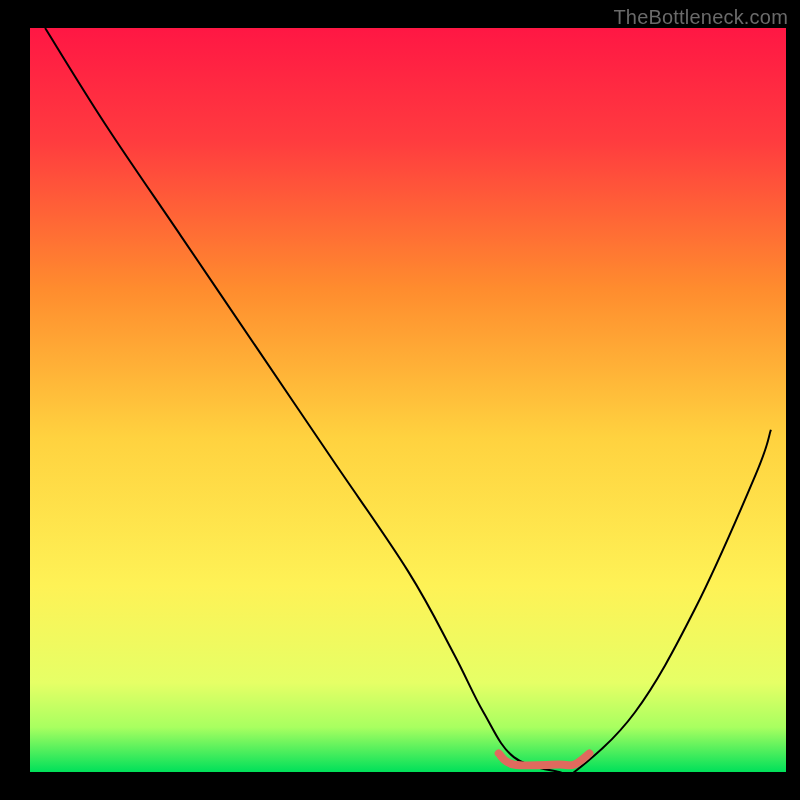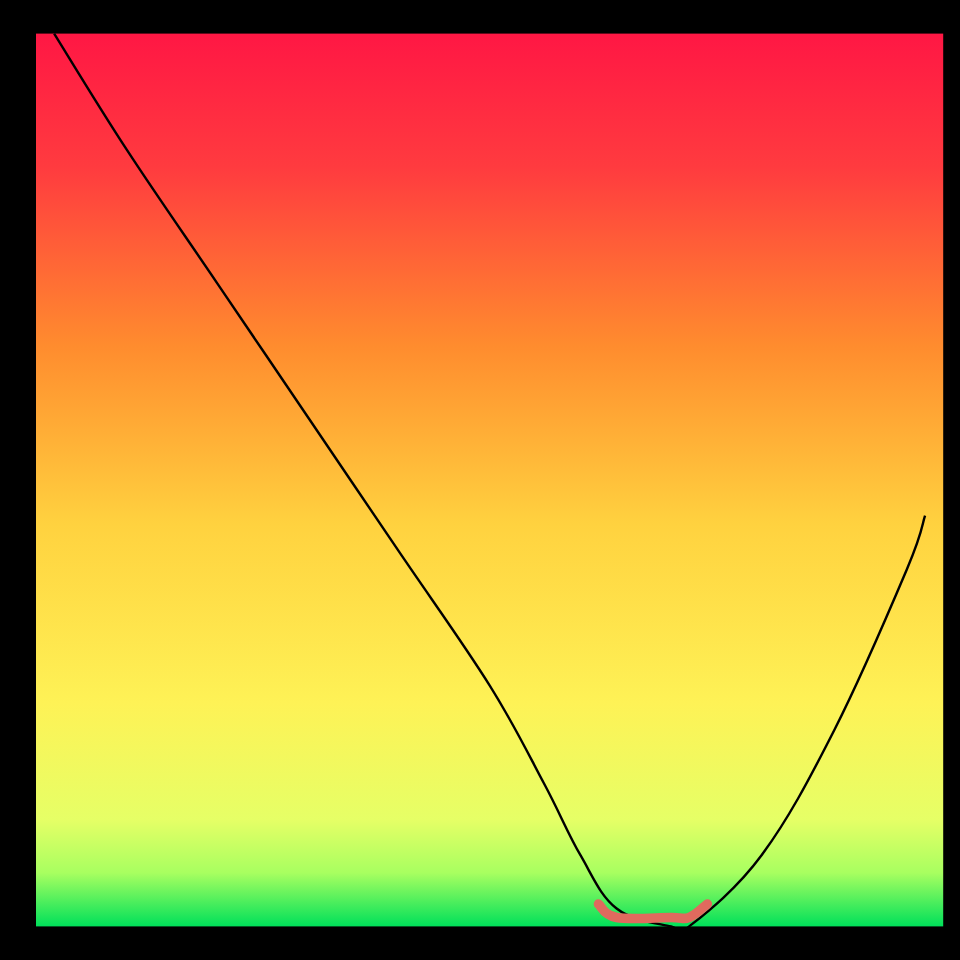--- a/index.html
+++ b/index.html
@@ -28,20 +28,21 @@
   }
   svg {
     display: block;
   }
 </style>
 </head>
 <body>
 
 <div class="chart-container">
 
+  <div class="watermark">TheBottleneck.com</div>
 
   <svg id="chart-svg" width="800" height="800" viewBox="0 0 800 800">
     <defs>
       <linearGradient id="bg-grad" x1="0" y1="0" x2="0" y2="1">
           <stop offset="0%" stop-color="#ff1744"></stop>
           <stop offset="15%" stop-color="#ff3b3f"></stop>
           <stop offset="35%" stop-color="#ff8c2e"></stop>
           <stop offset="55.00000000000001%" stop-color="#ffd23f"></stop>
           <stop offset="75%" stop-color="#fef256"></stop>
           <stop offset="88%" stop-color="#e6ff66"></stop>

